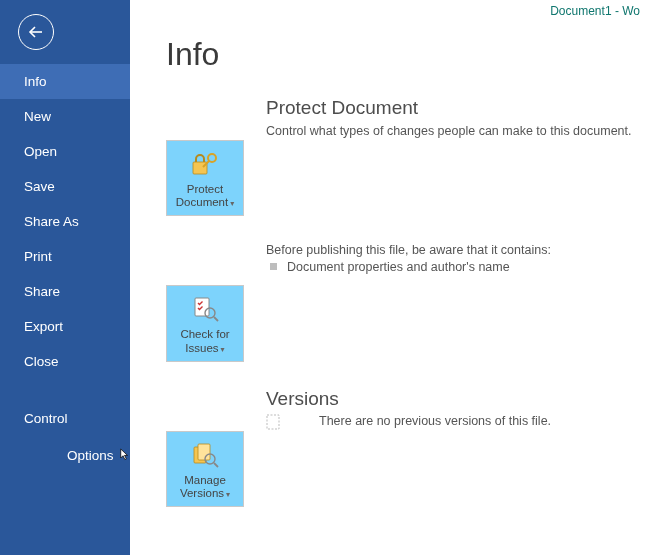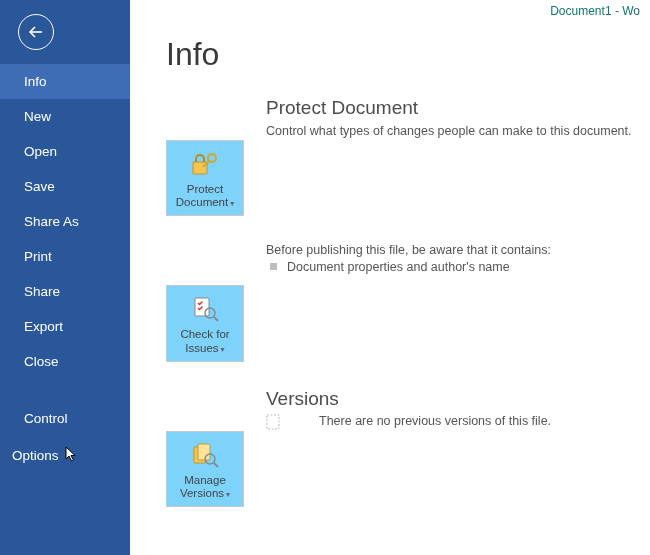--- a/index.html
+++ b/index.html
@@ -5,21 +5,21 @@
   * { box-sizing: border-box; margin: 0; padding: 0; }
   body { font-family: "Segoe UI", Arial, sans-serif; font-size: 13px; color: #444; width: 650px; height: 555px; overflow: hidden; }
   .app { display: flex; width: 650px; height: 555px; background: #fff; }
   .sidebar { width: 130px; background: #2a579a; color: #fff; display: flex; flex-direction: column; flex-shrink: 0; }
   .back-btn { width: 36px; height: 36px; border: 1.5px solid #fff; border-radius: 50%; margin: 14px 0 14px 18px; display: flex; align-items: center; justify-content: center; cursor: pointer; }
   .back-btn svg { stroke: #fff; }
   .nav { display: flex; flex-direction: column; }
   .nav-item { padding: 10px 0 10px 24px; font-size: 13.5px; cursor: pointer; color: #fff; }
   .nav-item.active { background: #3e6db5; }
   .spacer { height: 22px; }
-  .options-row { padding: 10px 0 10px 12px; font-size: 13.5px; cursor: pointer; display: flex; align-items: center; }
+  .options-row { padding: 10px 0 10px 24px; font-size: 13.5px; cursor: pointer; display: flex; align-items: center; margin-left: 43px; }
   .cursor-icon { margin-left: 6px; }
   .titlebar { position: absolute; top: 4px; right: 10px; font-size: 12px; color: #0f766e; }
   .main { flex: 1; padding: 0 0 0 36px; position: relative; background: #fff; }
   .page-title { font-size: 32px; font-weight: 300; color: #3a3a3a; margin-top: 36px; margin-bottom: 24px; }
   .section { display: flex; margin-bottom: 26px; }
   .tile { width: 78px; border: 1px solid #c9c9c9; background: #7dd3fc; display: flex; flex-direction: column; align-items: center; justify-content: center; padding: 8px 4px 6px 4px; cursor: pointer; margin-top: 43px; }
   .tile-icon { height: 30px; display: flex; align-items: center; justify-content: center; margin-bottom: 4px; }
   .tile-label { font-size: 11.5px; color: #444; text-align: center; line-height: 1.15; }
   .tile-caret { font-size: 8px; color: #666; margin-left: 2px; }
   .section-body { margin-left: 22px; flex: 1; }

